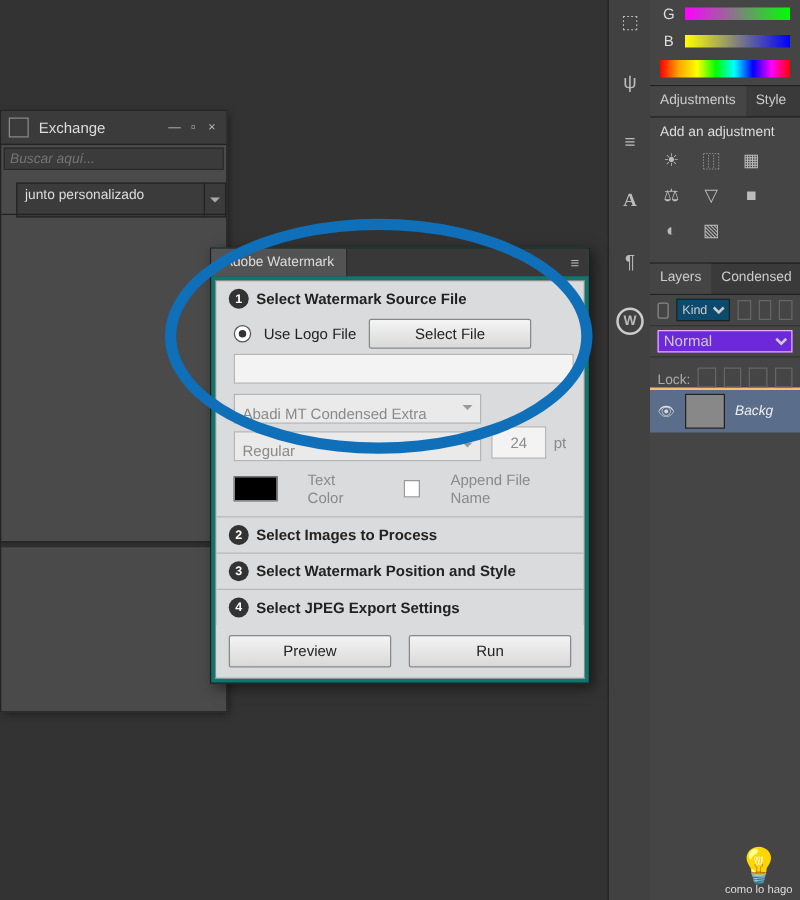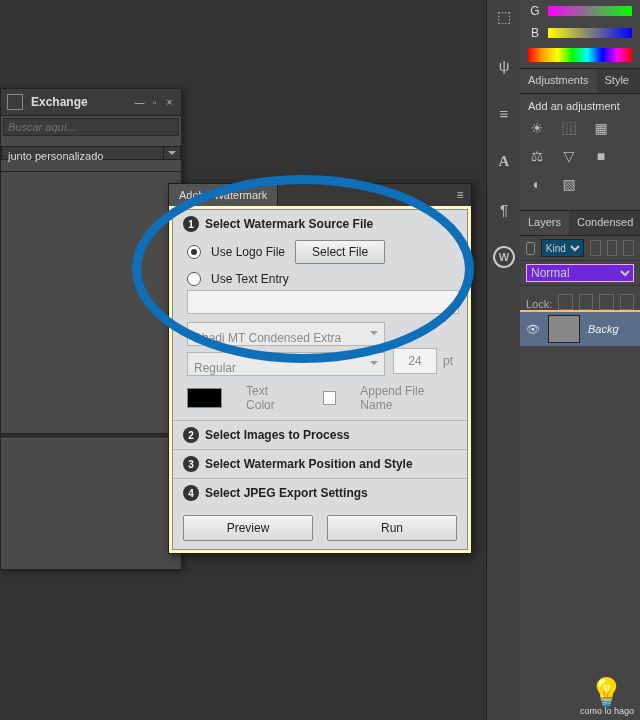--- a/index.html
+++ b/index.html
@@ -1,25 +1,25 @@
 <!DOCTYPE html>
 <html><head>
 <meta charset="utf-8">
 <style>
   html,body{margin:0;padding:0;width:640px;height:720px;background:#333;font-family:"Segoe UI",Tahoma,sans-serif;font-size:12px;color:#ccc;overflow:hidden;position:relative}
   
   .exchange{position:absolute;left:0;top:88px;width:180px;height:480px;background:#4a4a4a;border:1px solid #222;box-shadow:2px 2px 6px rgba(0,0,0,.4)}
   .ex-title{height:26px;background:#3b3b3b;display:flex;align-items:center;padding:0 6px;gap:8px;border-bottom:1px solid #222}
   .ex-title .sq{width:14px;height:14px;border:1px solid #888}
-  .ex-title .lbl{flex:1;font-weight:bold;font-size:12px;color:#ddd}
+  .ex-title .lbl{flex:1;font-weight:normal;font-size:12px;color:#ddd}
   .ex-title .ctl{display:flex;gap:4px}
   .ex-title .ctl span{width:11px;height:11px;display:flex;align-items:center;justify-content:center;color:#bbb;font-size:10px;cursor:pointer}
   .ex-search{height:22px;padding:2px 2px}
   .ex-search input{width:100%;background:#3b3b3b;border:1px solid #2a2a2a;color:#999;font-style:italic;font-size:11px;padding:2px 4px;box-sizing:border-box}
-  .ex-drop{height:14px;margin:4px 0 0 0;display:flex}
+  .ex-drop{height:28px;margin:4px 0 0 12px;display:flex}
   .ex-drop .dbox{flex:1;background:#3b3b3b;border:1px solid #222;padding:3px 6px;font-size:11px;color:#ddd}
   .ex-drop .darr{width:16px;background:#3b3b3b;border:1px solid #222;border-left:none;display:flex;align-items:center;justify-content:center}
   .ex-drop .darr:after{content:"";border:4px solid transparent;border-top-color:#aaa;margin-top:3px}
   .ex-body{position:absolute;top:82px;left:0;right:0;bottom:0;border-top:1px solid #222}
   .ex-split{position:absolute;left:0;right:0;bottom:130px;height:4px;background:#2e2e2e;border-top:1px solid #222;border-bottom:1px solid #555}
   
   .tool-col{position:absolute;left:486px;top:0;width:34px;height:720px;background:#414141;border-left:1px solid #1e1e1e;border-right:1px solid #1e1e1e;display:flex;flex-direction:column;align-items:center;gap:26px;padding-top:6px}
   .tool-col .ti{width:22px;height:22px;display:flex;align-items:center;justify-content:center;color:#bbb;font-size:15px}
   
   .right{position:absolute;left:520px;top:0;right:0;bottom:0;background:#454545}
@@ -42,33 +42,33 @@
   .layers-row1 .mini{width:14px;height:14px;border:1px solid #666;display:inline-block}
   .layers-row2{height:24px;display:flex;align-items:center;padding:0 6px;border-bottom:1px solid #333}
   .layers-row2 select{background:#6d28d9;border:1px solid #f0abfc;color:#ccc;font-size:12px;height:18px;flex:1}
   .layers-row3{height:24px;display:flex;align-items:flex-end;gap:6px;padding:0 6px;border-bottom:2px solid #fdba74;color:#aaa}
   .layers-row3 .mini{width:14px;height:14px;border:1px solid #666}
   .layer-item{height:34px;display:flex;align-items:center;gap:8px;padding:0 6px;background:#5a6e8c}
   .layer-item .eye{color:#ddd}
   .layer-item .thumb{width:30px;height:26px;background:#888;border:1px solid #222}
   .layer-item .nm{color:#eee;font-style:italic}
   
-  .wm{position:absolute;left:168px;top:183px;width:302px;background:#fef9c3;border:1px solid #1e1e1e;box-shadow:3px 3px 10px rgba(0,0,0,.5)}
+  .wm{position:absolute;left:168px;top:198px;width:302px;background:#0f766e;border:1px solid #1e1e1e;box-shadow:3px 3px 10px rgba(0,0,0,.5)}
   .wm-tabbar{height:22px;background:#383838;display:flex;align-items:center}
   .wm-tab{height:22px;background:#535353;padding:0 10px;display:flex;align-items:center;font-size:11px;color:#ddd;border-right:1px solid #222}
   .wm-tabbar .menu{margin-left:auto;width:22px;text-align:center;color:#bbb}
   .wm-inner{background:#dadbdc;margin:3px;border:1px solid #8a8a8a}
   .wm-sec{border-bottom:1px solid #b8b8b8;padding:6px 10px;color:#222}
   .wm-sec.last{border-bottom:none}
   .wm-sec .h{display:flex;align-items:center;font-weight:bold;font-size:12px;gap:6px}
   .circ{width:16px;height:16px;border-radius:50%;background:#333;color:#fff;font-size:10px;font-weight:bold;display:flex;align-items:center;justify-content:center}
   .wm-row{display:flex;align-items:center;gap:10px;margin:8px 0 0 4px;font-size:12px;color:#222}
   .radio{width:12px;height:12px;border:1px solid #555;border-radius:50%;display:inline-flex;align-items:center;justify-content:center;background:#fff}
   .radio.on:after{content:"";width:6px;height:6px;border-radius:50%;background:#333}
-  .btn{background:linear-gradient(#f4f4f4,#d9d9d9);border:1px solid #888;padding:4px 16px;font-size:12px;color:#222;cursor:pointer;border-radius:2px}
+  .btn{background:linear-gradient(#f4f4f4,#d9d9d9);border:1px solid #888;padding:4px 36px;font-size:12px;color:#222;cursor:pointer;border-radius:2px}
   .status{margin:8px 0 0 4px;font-weight:bold;font-size:12px;color:#222}
   .txtin{width:270px;height:22px;background:#f3f3f3;border:1px solid #b5b5b5;margin:4px 0 0 4px}
   .sel{height:22px;background:#eaeaea;border:1px solid #b5b5b5;display:flex;align-items:flex-end;padding:0 6px;color:#8a8a8a;font-size:12px;position:relative}
   .sel:after{content:"";position:absolute;right:6px;top:8px;border:4px solid transparent;border-top-color:#999}
   .sel.font{width:184px;margin:8px 0 0 4px}
   .sel.weight{width:184px;margin:6px 0 0 4px;display:inline-flex}
   .numin{width:38px;height:22px;background:#f3f3f3;border:1px solid #b5b5b5;text-align:center;color:#8a8a8a;font-size:12px;margin-left:8px}
   .pt{color:#8a8a8a;font-size:12px;margin-left:6px}
   .colorrow{display:flex;align-items:center;gap:24px;margin:8px 0 2px 4px}
   .swatch{width:34px;height:18px;background:#000;border:1px solid #888}
@@ -184,24 +184,20 @@
     <div class="wm-sec">
       <div class="h">
           <span class="circ">1</span>
           <span>Select Watermark Source File</span>
         </div>
       <div class="wm-row">
         <span class="radio on"></span>
         <span>Use Logo File</span>
         <span class="btn">Select File</span>
       </div>
-      <div class="wm-row">
-        <span class="radio"></span>
-        <span>Use Text Entry</span>
-      </div>
       <div class="txtin"></div>
       <div class="sel font">
           <span>Abadi MT Condensed Extra</span>
         </div>
       <div style="display:flex;align-items:center">
         <div class="sel weight">
             <span>Regular</span>
           </div>
         <input class="numin" value="24" style="">
         <span class="pt">pt</span>

